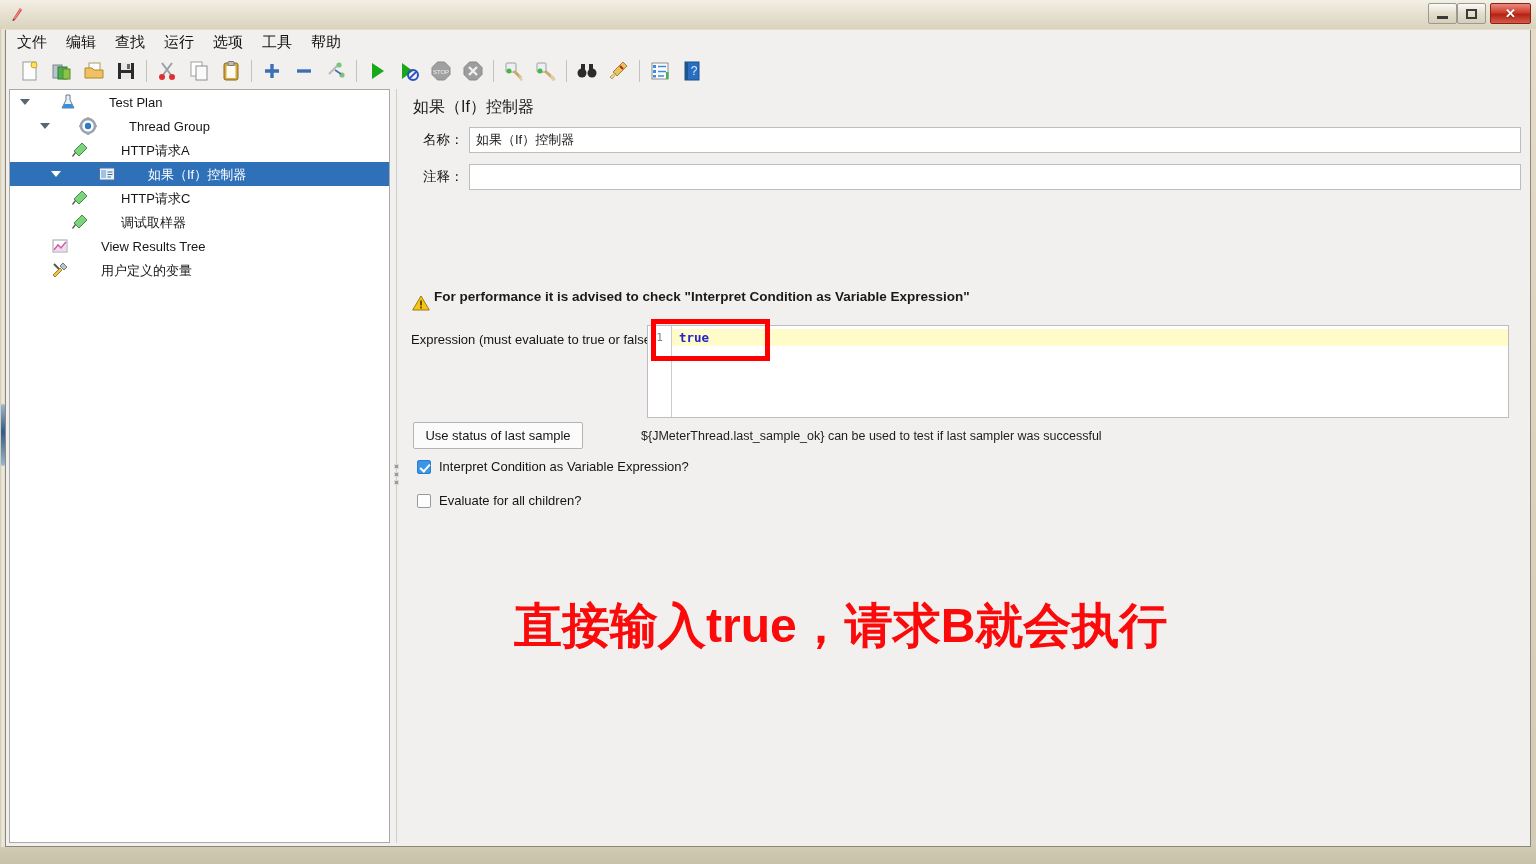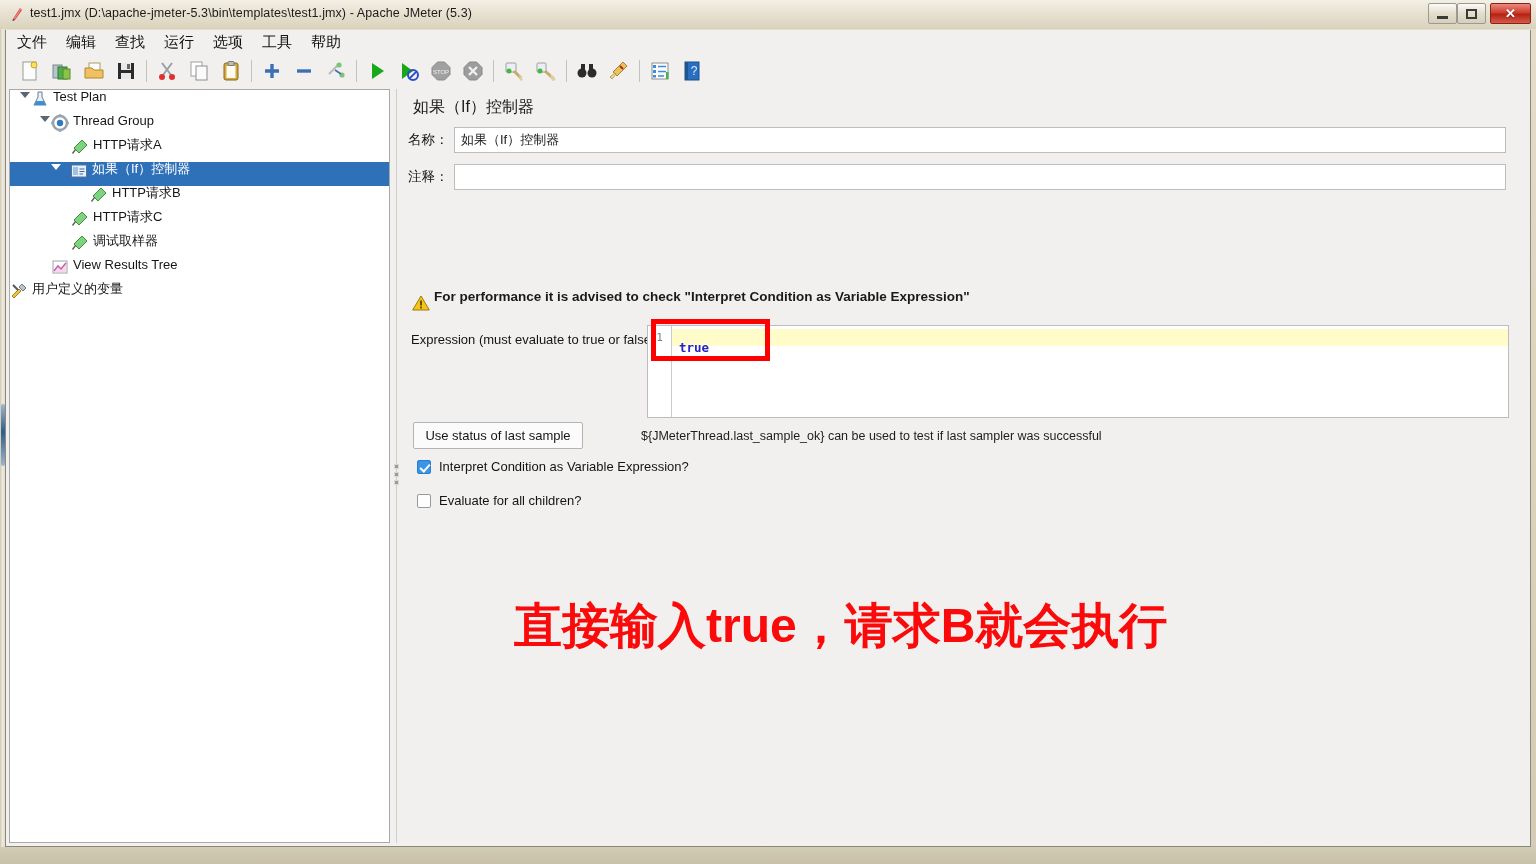--- a/index.html
+++ b/index.html
@@ -95,22 +95,22 @@
   }
 
   
   #tree-panel {
     position: absolute; left: 3px; top: 2px; width: 381px; height: 754px;
     background: #ffffff;
     border: 1px solid #a9a9a9;
     overflow: hidden;
   }
   .tree-row {
-    position: relative; height: 24px; display: flex; align-items: flex-start;
-    font-size: 13px; color: #161616; white-space: nowrap; cursor: default;
+    position: relative; height: 24px; display: flex; align-items: center;
+    font-size: 13px; color: #161616; white-space: nowrap; cursor: default; gap: 28px;
   }
   .tree-row.selected {
     background: #2f71b8; color: #ffffff;
   }
   .twisty {
     width: 11px; height: 11px; position: relative; flex: 0 0 auto;
   }
   .twisty::after {
     content: ""; position: absolute; left: 0; top: 2px;
     border-left: 5px solid transparent; border-right: 5px solid transparent;
@@ -132,21 +132,21 @@
 
   
   #config-panel {
     position: absolute; left: 396px; top: 2px; width: 1126px; height: 754px;
     background: #f1f0ee; overflow: hidden;
   }
   #panel-title {
     position: absolute; left: 11px; top: 8px;
     font-size: 16px; color: #1b1b1b;
   }
-  .field-row { position: absolute; left: 6px; display: flex; align-items: center; }
+  .field-row { position: absolute; left: 21px; display: flex; align-items: center; }
   .field-label { font-size: 13.5px; color: #141414; width: 46px; }
   .field-input {
     height: 26px; background: #ffffff; border: 1px solid #bdbdbd;
     font-size: 13px; color: #1b1b1b; padding: 0 6px; outline: none;
     font-family: "Liberation Sans", sans-serif;
   }
 
   #warn-box { position: absolute; left: 8px; top: 198px; width: 1110px; }
   #warn-icon { position: absolute; left: 2px; top: 8px; width: 18px; height: 16px; }
   .warn-line {
@@ -164,21 +164,21 @@
     display: flex; overflow: hidden;
   }
   #gutter {
     width: 24px; background: #ffffff; border-right: 1px solid #cccccc;
     padding-top: 3px;
   }
   .gutter-num {
     font-family: "DejaVu Sans Mono", monospace; font-size: 11px;
     color: #808080; text-align: center; line-height: 17px;
   }
-  #code-area { flex: 1; position: relative; padding-top: 13px; }
+  #code-area { flex: 1; position: relative; padding-top: 3px; }
   #code-line-hl {
     position: absolute; left: 0; top: 3px; right: 0; height: 17px;
     background: #fffcc9;
   }
   #code-text {
     position: relative; padding-left: 7px; line-height: 17px;
     font-family: "DejaVu Sans Mono", monospace; font-size: 12.5px;
     font-weight: bold; color: #2424c8;
   }
 
@@ -222,21 +222,20 @@
 <div id="window">
 
   <div id="titlebar">
     <span id="title-icon">
       <svg width="17" height="17" viewBox="0 0 17 17">
         <path d="M4 13 L11 2 L13 4 L6 14 Z" fill="#d9308a"></path>
         <path d="M5 12.5 L11.5 2.6 L12.2 3.3 L5.8 13.2 Z" fill="#f5a623"></path>
         <path d="M4 13 L6 14 L3.5 15 Z" fill="#222"></path>
       </svg>
     </span>
-    <span id="title-text">test1.jmx (D:\apache-jmeter-5.3\bin\templates\test1.jmx) - Apache JMeter (5.3)</span>
 
     <div class="win-btn" id="btn-min">
       <span class="glyph"></span>
     </div>
     <div class="win-btn" id="btn-max">
       <span class="glyph"></span>
     </div>
     <div class="win-btn" id="btn-close">
       <span class="glyph">✕</span>
     </div>
@@ -447,29 +446,20 @@
         <span class="tree-icon" style="margin-left:8px">
           <svg width="18" height="18" viewBox="0 0 18 18">
             <rect x="1.5" y="3" width="15" height="12" fill="#e9f0f7" stroke="#56739a"></rect>
             <rect x="3" y="5" width="5" height="8" fill="#9fc3e6"></rect>
             <path d="M9.5 7 H14.5 M9.5 9.5 H14.5 M9.5 12 H13" stroke="#3a6ea5" stroke-width="1.2"></path>
           </svg>
         </span>
         <span class="tree-label">如果（If）控制器</span>
       </div>
 
-      <div class="tree-row" style="padding-left:80px">
-        <span class="tree-icon">
-          <svg width="18" height="18" viewBox="0 0 18 18">
-            <path d="M11 2 L16 7 L8 15 L3 10 Z" fill="#7ed37e" stroke="#3f8f3f"></path>
-            <path d="M5 12 L2 16 L1 15 L4 11 Z" fill="#555"></path>
-          </svg>
-        </span>
-        <span class="tree-label">HTTP请求B</span>
-      </div>
 
       <div class="tree-row" style="padding-left:61px">
         <span class="tree-icon">
           <svg width="18" height="18" viewBox="0 0 18 18">
             <path d="M11 2 L16 7 L8 15 L3 10 Z" fill="#7ed37e" stroke="#3f8f3f"></path>
             <path d="M5 12 L2 16 L1 15 L4 11 Z" fill="#555"></path>
           </svg>
         </span>
         <span class="tree-label">HTTP请求C</span>
       </div>
@@ -488,21 +478,21 @@
         <span class="tree-icon">
           <svg width="18" height="18" viewBox="0 0 18 18">
             <rect x="2" y="3" width="14" height="12" fill="#fff" stroke="#9aa4ad"></rect>
             <path d="M3 13 L7 8 L10 11 L15 5" stroke="#d456a8" stroke-width="1.6" fill="none"></path>
             <path d="M3 14 L7 9 L10 12 L15 6 V14 Z" fill="#f0c8e4" opacity="0.7"></path>
           </svg>
         </span>
         <span class="tree-label">View Results Tree</span>
       </div>
 
-      <div class="tree-row" style="">
+      <div class="tree-row" style="padding-left:41px">
         <span class="tree-icon">
           <svg width="18" height="18" viewBox="0 0 18 18">
             <path d="M2 14 L9 7 L11 9 L4 16 Z" fill="#e8c44c" stroke="#a8841c"></path>
             <path d="M12 2 L16 6 L13 9 L9 5 Z" fill="#b9c3cb" stroke="#6f7a84"></path>
             <path d="M3 3 L8 8" stroke="#555" stroke-width="2"></path>
           </svg>
         </span>
         <span class="tree-label">用户定义的变量</span>
       </div>
     </div>

